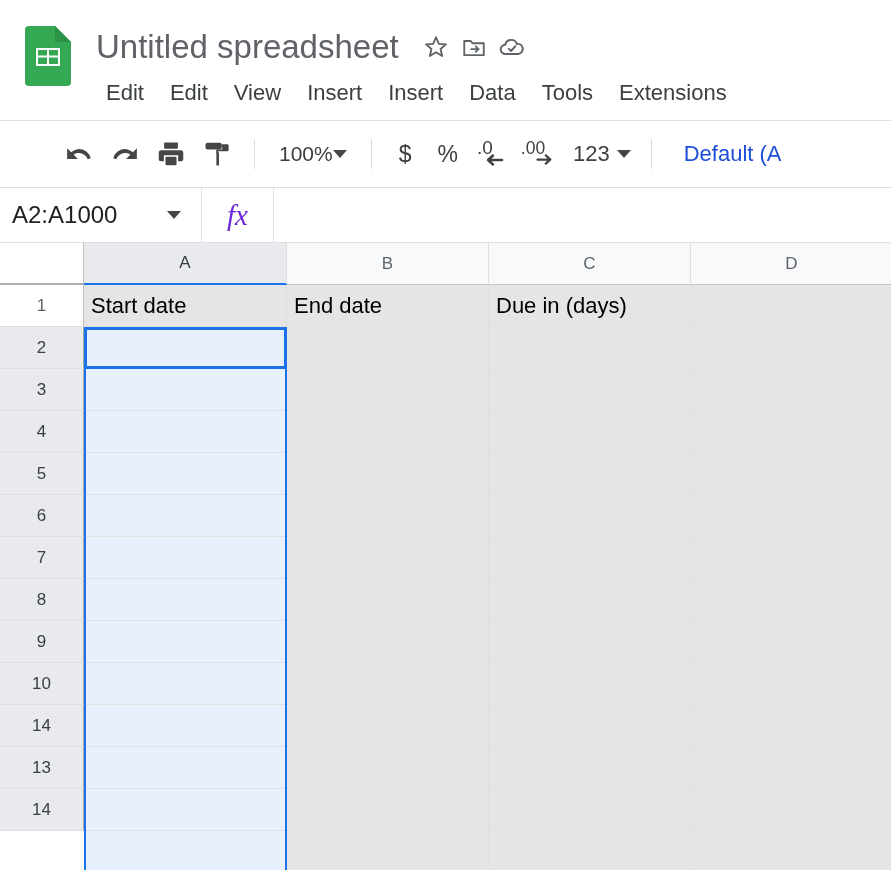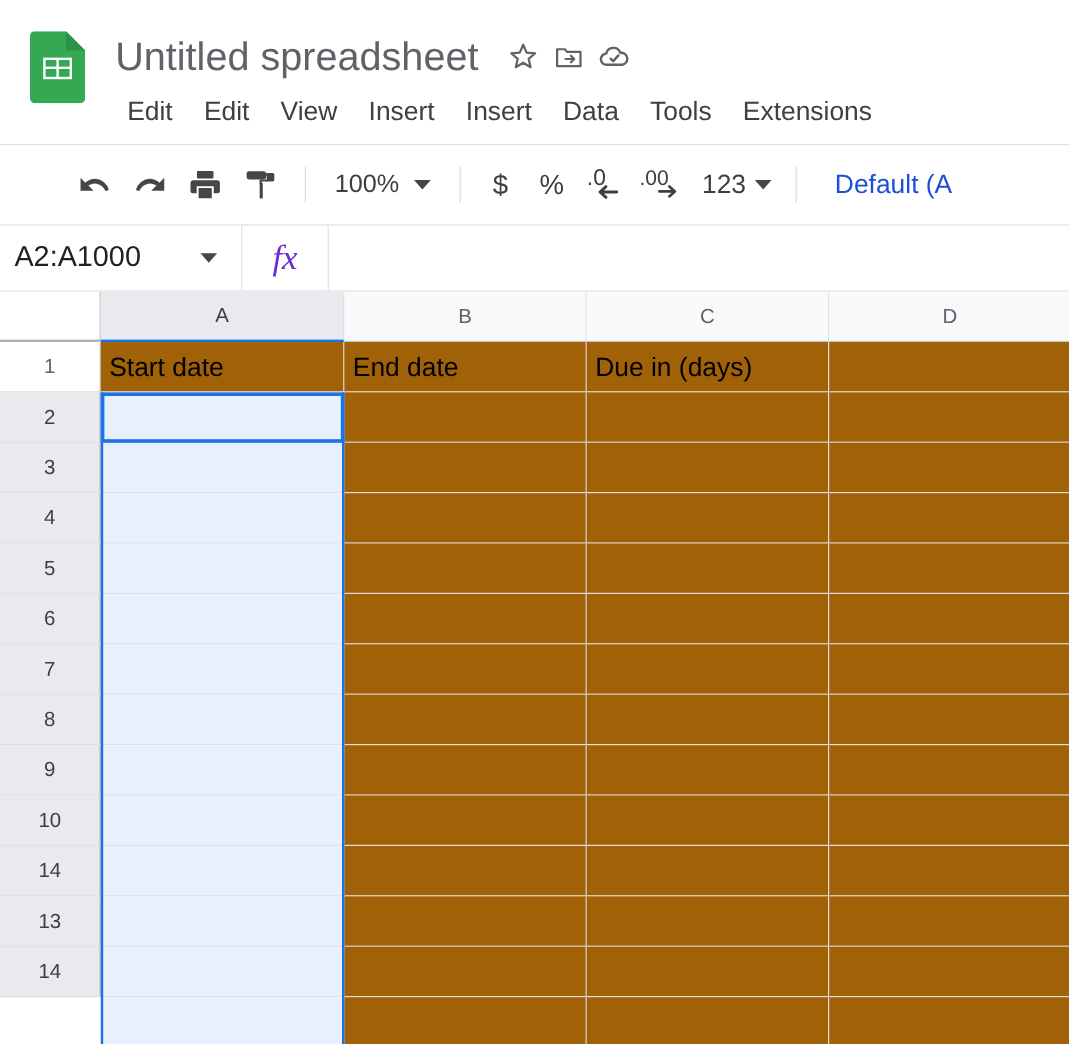--- a/index.html
+++ b/index.html
@@ -44,21 +44,21 @@
     border-top: 1px solid #e0e0e0; border-bottom: 1px solid #e0e0e0;
     padding-left: 56px; gap: 0; overflow: hidden; white-space: nowrap;
   }
   .tb-btn {
     width: 46px; height: 46px; display: flex; align-items: center; justify-content: center;
     color: #444746; cursor: pointer; border-radius: 4px; flex: 0 0 auto;
   }
   .tb-btn svg { display: block; }
   .tb-sep { width: 1px; height: 30px; background: #dadce0; margin: 0 14px; flex: 0 0 auto; }
   .tb-zoom {
-    display: flex; align-items: center; gap: 12px; cursor: pointer;
+    display: flex; align-items: center; cursor: pointer;
     padding: 6px 10px; border-radius: 4px; flex: 0 0 auto;
   }
   .tb-zoom-label { font-size: 21px; color: #3c4043; font-weight: 500; }
   .caret { width: 0; height: 0; border-left: 7px solid transparent; border-right: 7px solid transparent;
            border-top: 8px solid #444746; }
   .tb-text {
     font-size: 23px; color: #3c4043; font-weight: 500; padding: 0 13px;
     cursor: pointer; flex: 0 0 auto;
   }
   .tb-dec { display: flex; align-items: center; justify-content: center; width: 48px; height: 46px;
@@ -106,21 +106,21 @@
     cursor: pointer;
   }
   .rowhead.selected { background: #e8eaed; color: #3c4043; border-right: 1px solid #aaa; }
 
   .cells-col { flex: 1; position: relative; }
   .cell-row { display: flex; height: 42px; }
   .cell {
     height: 42px; display: flex; align-items: center;
     padding: 0 7px; font-size: 22px; color: #000000;
     border-right: 1px solid #e0e0e0; border-bottom: 1px solid #e0e0e0;
-    background: #a16207; overflow: hidden; white-space: nowrap; flex: 0 0 auto;
+    background: #e5e5e5; overflow: hidden; white-space: nowrap; flex: 0 0 auto;
   }
   .cell.sel-fill { background: #e8f0fe; }
 
   
   .sel-range-border {
     position: absolute; pointer-events: none;
     border-right: 2px solid #1a73e8; border-left: 2px solid #1a73e8;
   }
   .active-cell-box {
     position: absolute; pointer-events: none;

